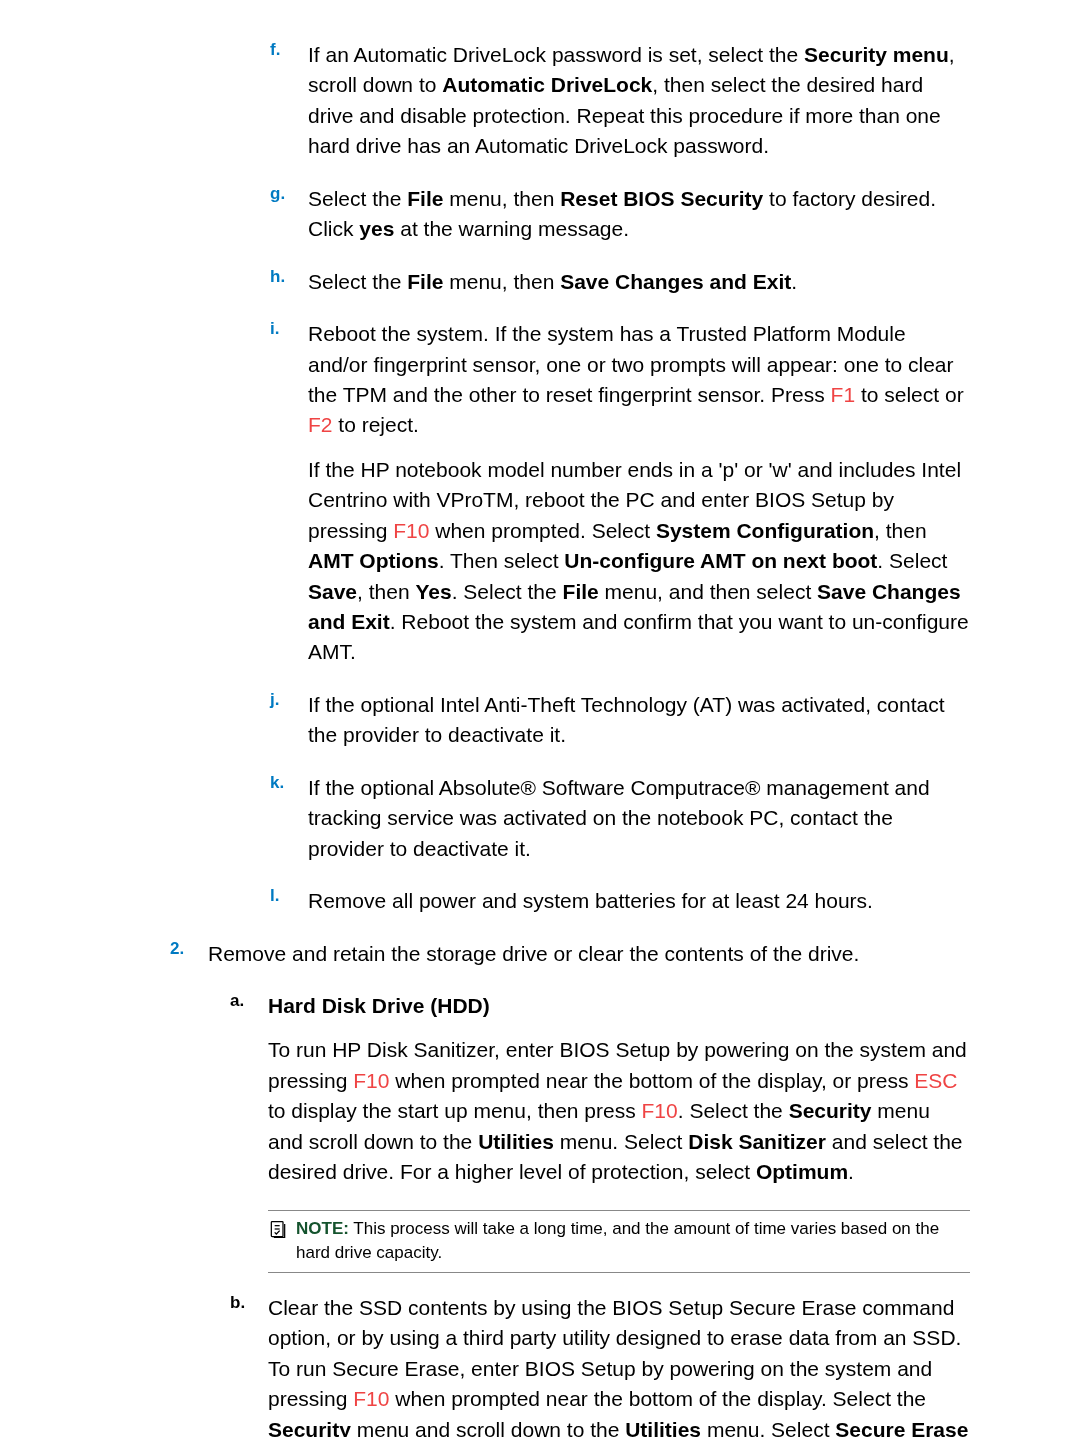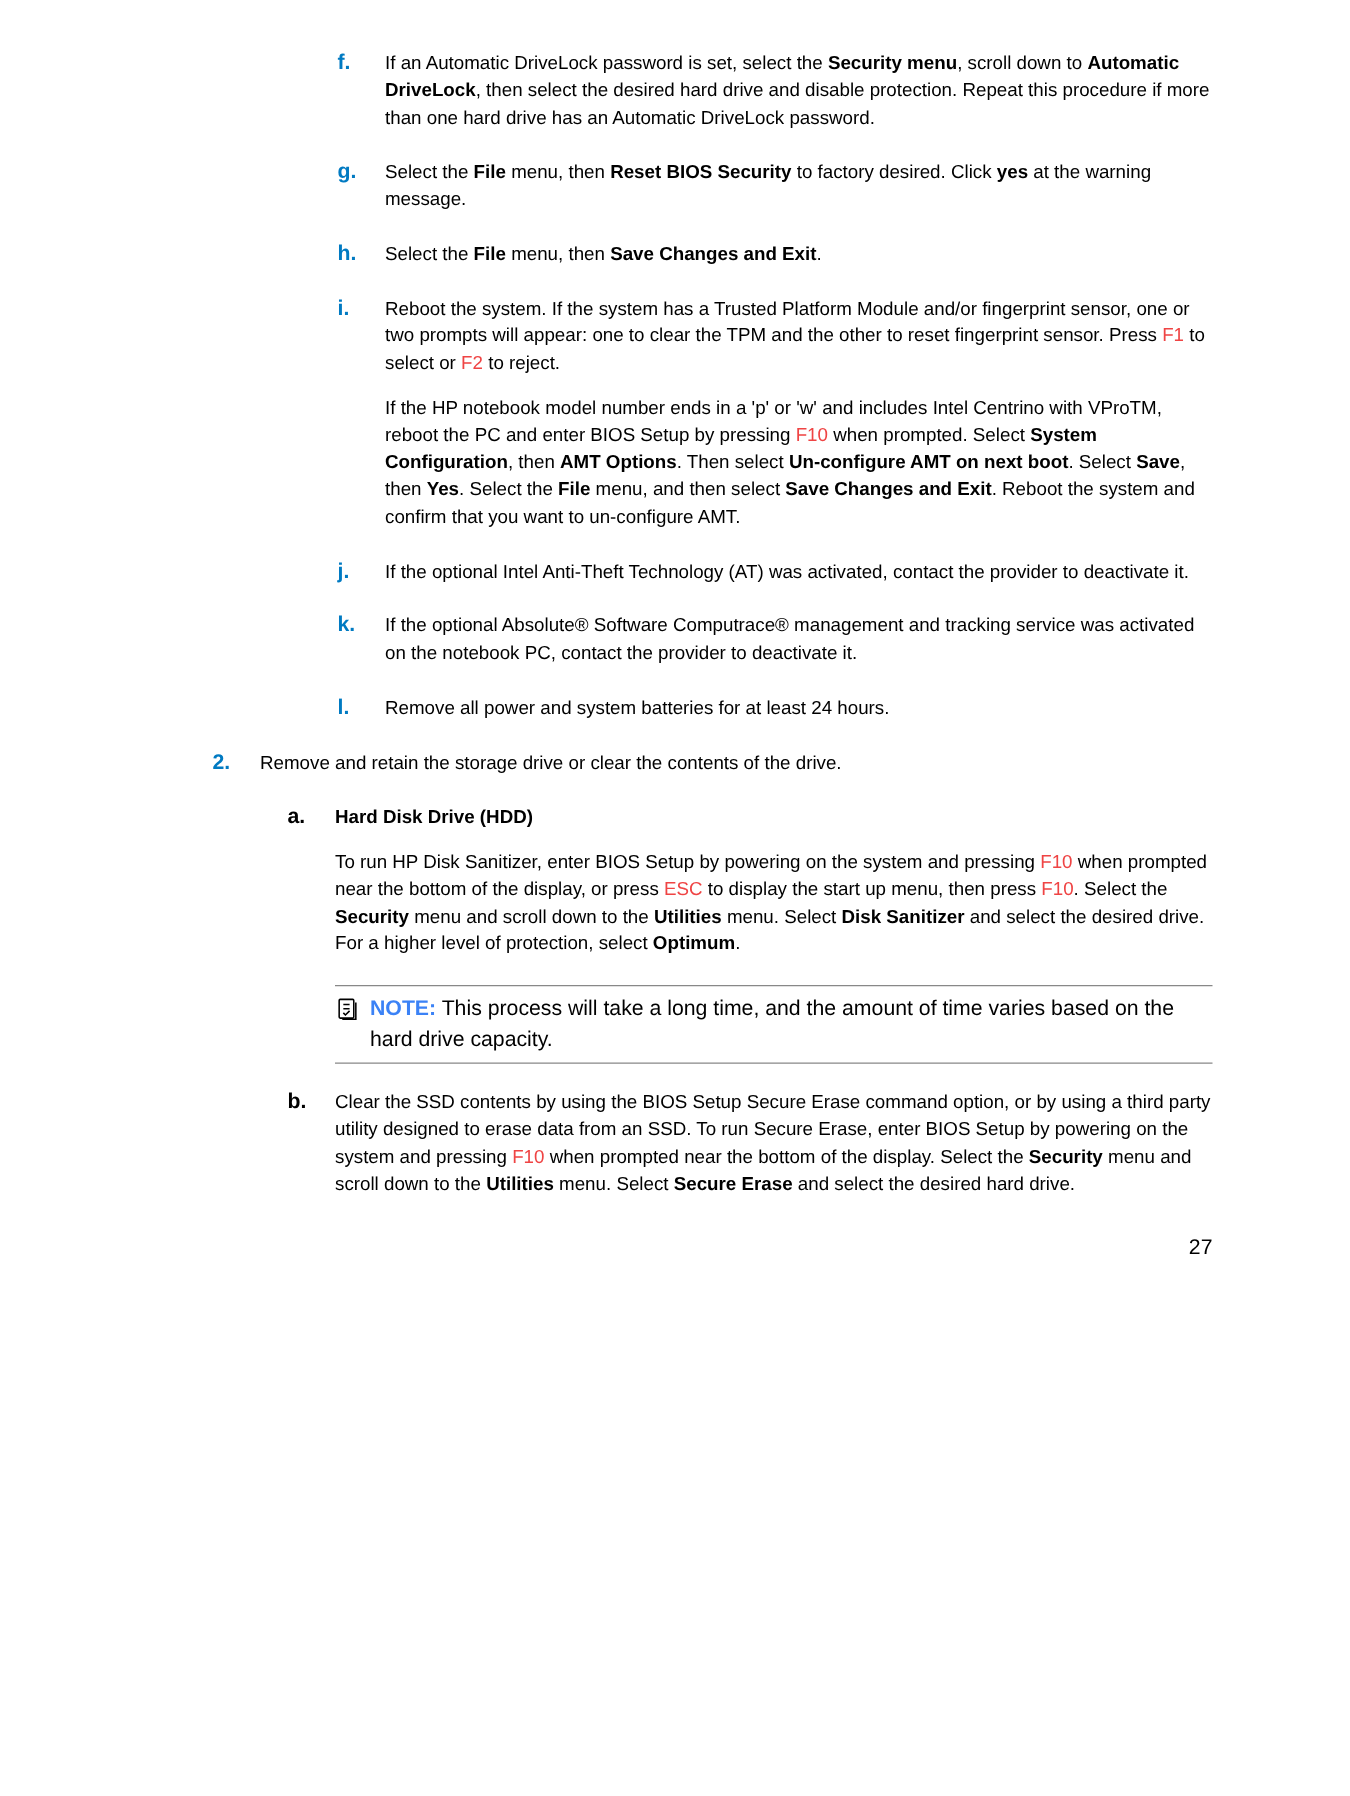--- a/index.html
+++ b/index.html
@@ -21,21 +21,21 @@
   .marker {
     width: 38px;
     flex-shrink: 0;
     font-weight: bold;
     font-size: 17px;
   }
   .marker-blue { color: #007ac2; }
   .marker-black { color: #000; }
   .content {
     flex: 1;
-    font-size: 15px;
+    font-size: 21px;
     line-height: 1.45;
   }
   .content p { margin: 0 0 14px 0; }
   .content p:last-child { margin-bottom: 0; }
   .bold { font-weight: bold; }
   .key { color: #ef4444; }
   .indent-1 { margin-left: 60px; }
   .indent-2 { margin-left: 100px; }
   .note-box {
     border-top: 1px solid #888;
@@ -46,21 +46,21 @@
     gap: 6px;
     font-size: 17px;
     line-height: 1.45;
   }
   .note-icon {
     flex-shrink: 0;
     width: 22px;
     margin-top: 2px;
   }
   .note-icon svg { width: 20px; height: 20px; }
-  .note-label { color: #3b82f6; font-weight: bold; }
+  .note-label { color: #14532d; font-weight: bold; }
   .page-num {
     text-align: right;
     font-size: 17px;
     margin-top: 30px;
   }
 </style>
 </head>
 <body>
 
 <div class="page">

